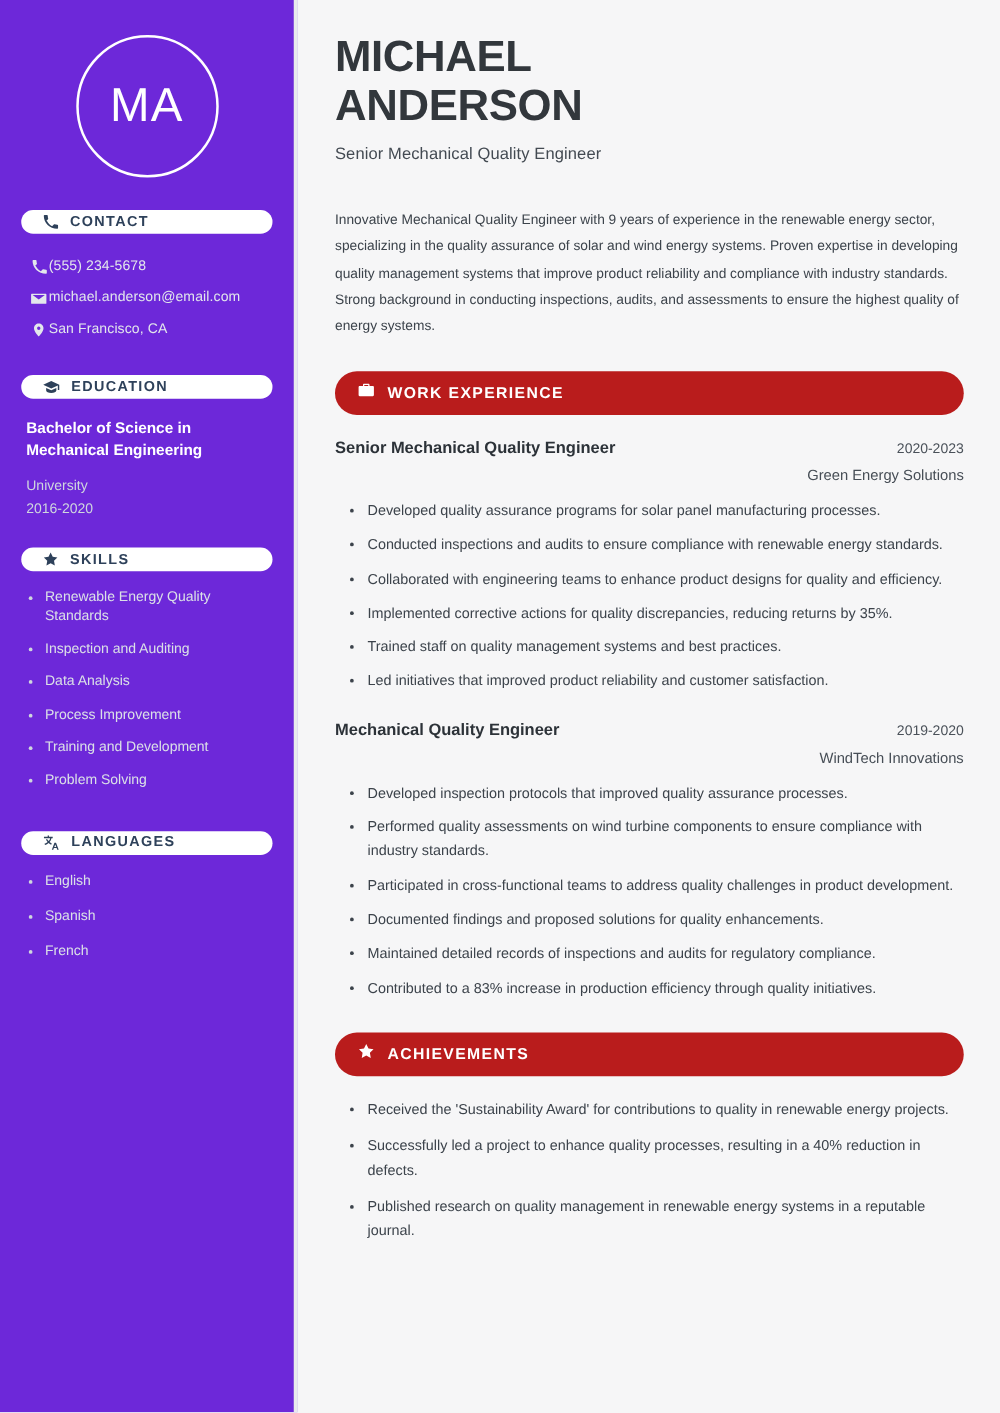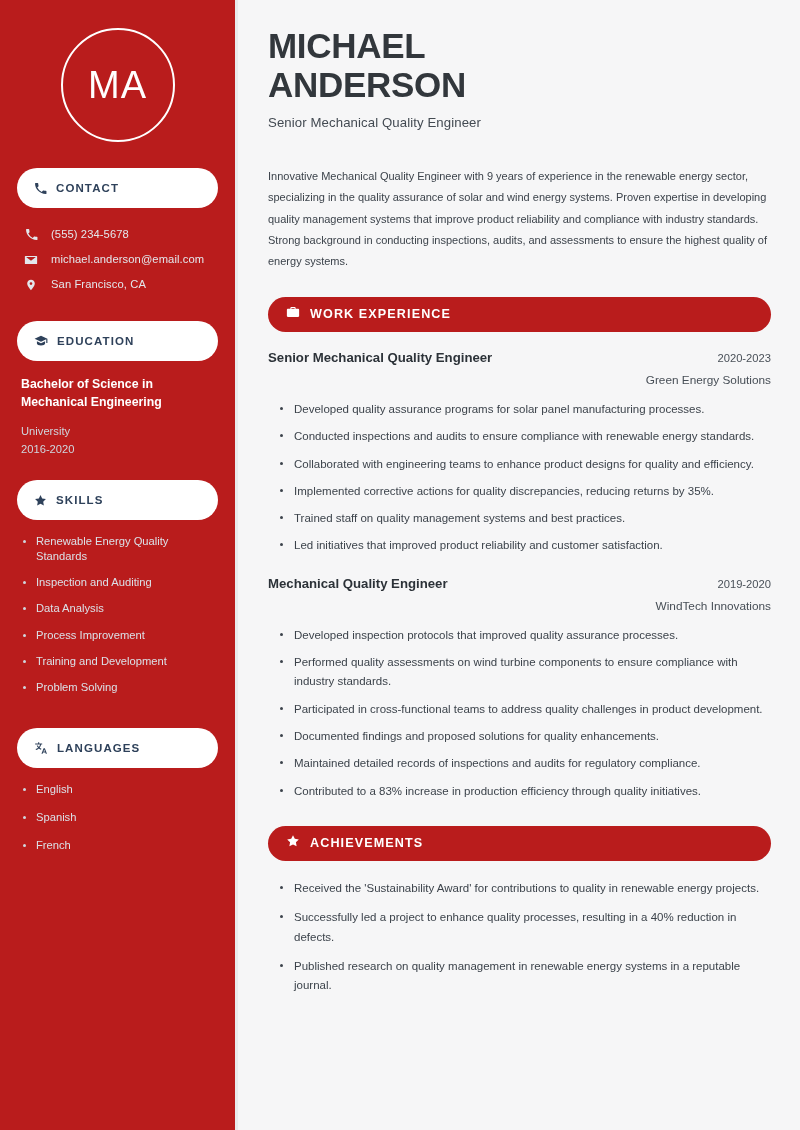--- a/index.html
+++ b/index.html
@@ -17,21 +17,21 @@
     height: 1130px;
     display: flex;
     background: #f6f6f7;
     overflow: hidden;
   }
 
   
   .sidebar {
     width: 238px;
     flex: 0 0 238px;
-    background: #b91c1c;
+    background: #6d28d9;
     border-right: 3px solid #e9eaec;
     padding: 0 17px;
     color: #ffffff;
   }
 
   .avatar-wrap {
     display: flex;
     justify-content: center;
     padding-top: 28px;
     padding-bottom: 26px;
@@ -49,42 +49,41 @@
     font-size: 38px;
     font-weight: 400;
     letter-spacing: 1px;
     color: #ffffff;
     line-height: 1;
   }
 
   .pill {
     background: #ffffff;
     border-radius: 999px;
-    height: 40px;
+    height: 19px;
     display: flex;
     align-items: center;
     gap: 9px;
     padding: 0 17px;
     margin-bottom: 14px;
   }
   .pill-label {
     font-size: 11.5px;
     font-weight: 700;
     letter-spacing: 1.1px;
     color: #2e415a;
     text-transform: uppercase;
     white-space: nowrap;
   }
   .pill svg { display: block; }
 
   .contact-list { margin: 0 0 24px 0; }
   .contact-row {
     display: flex;
     align-items: center;
-    gap: 12px;
     padding: 5px 0 5px 6px;
     min-height: 25px;
   }
   .contact-row .ic { width: 16px; display: flex; justify-content: center; }
   .contact-text {
     font-size: 11.2px;
     color: #e3e7ec;
     letter-spacing: 0.1px;
     line-height: 1.3;
   }

